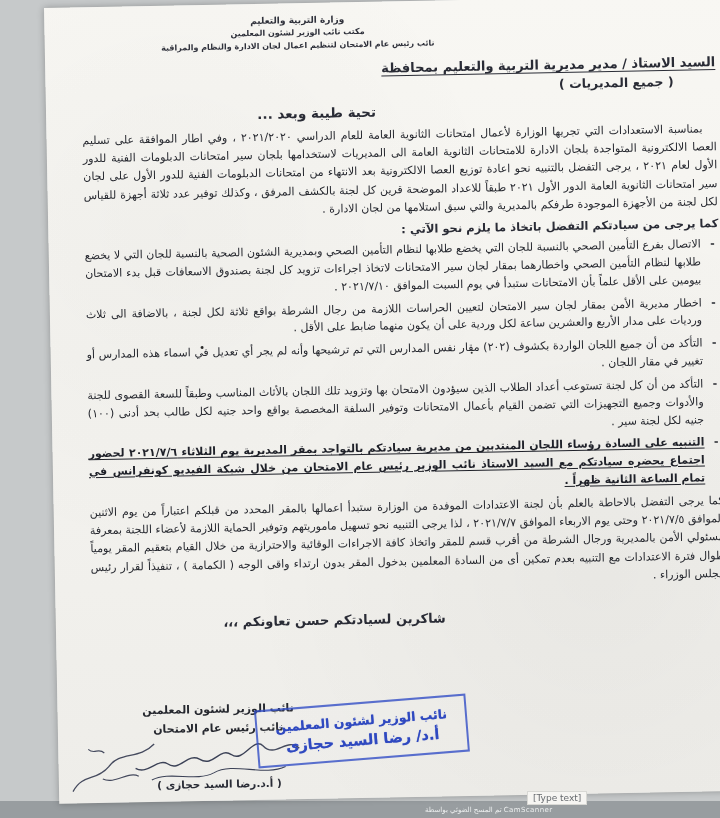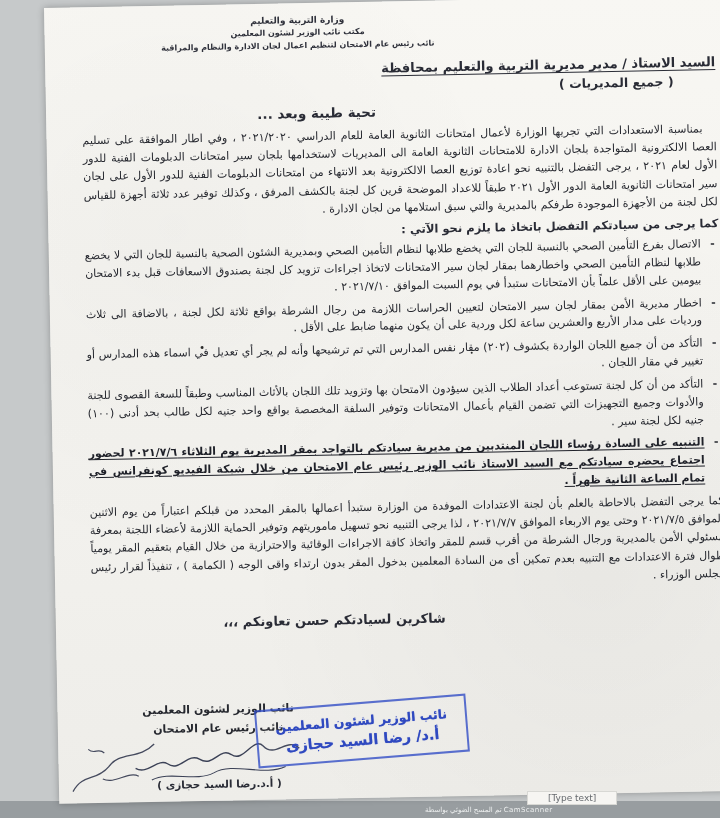--- a/index.html
+++ b/index.html
@@ -53,21 +53,21 @@
   .stamp { position:absolute; left:198px; top:700px; width:212px; padding:9px 8px 10px;
     border:2px solid rgba(50,77,198,.8); transform:rotate(-3.5deg);
     text-align:center; color:#2f49c0; background:rgba(255,255,255,.05);
     text-shadow:0 0 .7px rgba(47,73,192,.7); }
   .stamp-l1 { font-size:12.5px; font-weight:bold; }
   .stamp-l2 { font-size:14.5px; font-weight:bold; margin-top:4px; }
 
   .note-hand { position:absolute; left:8px; top:728px; }
 
   .typetext { position:absolute; left:527px; top:791px; z-index:2;
-    font-size:9px; color:#666a6e; background:#f6f5f2; padding:1px 20px;
+    font-size:9px; color:#666a6e; background:#f6f5f2; padding:1px 5px;
     border:1px solid #d8d8d4; direction:ltr; }
 
   .speck { position:absolute; border-radius:50%; background:#2a2a2a; z-index:2; }
   .s1 { width:3px; height:3px; left:150px; top:341px; }
   .s2 { width:2px; height:2px; left:420px; top:352px; }
 </style>
 </head>
 <body>
 
 <div class="scan">

